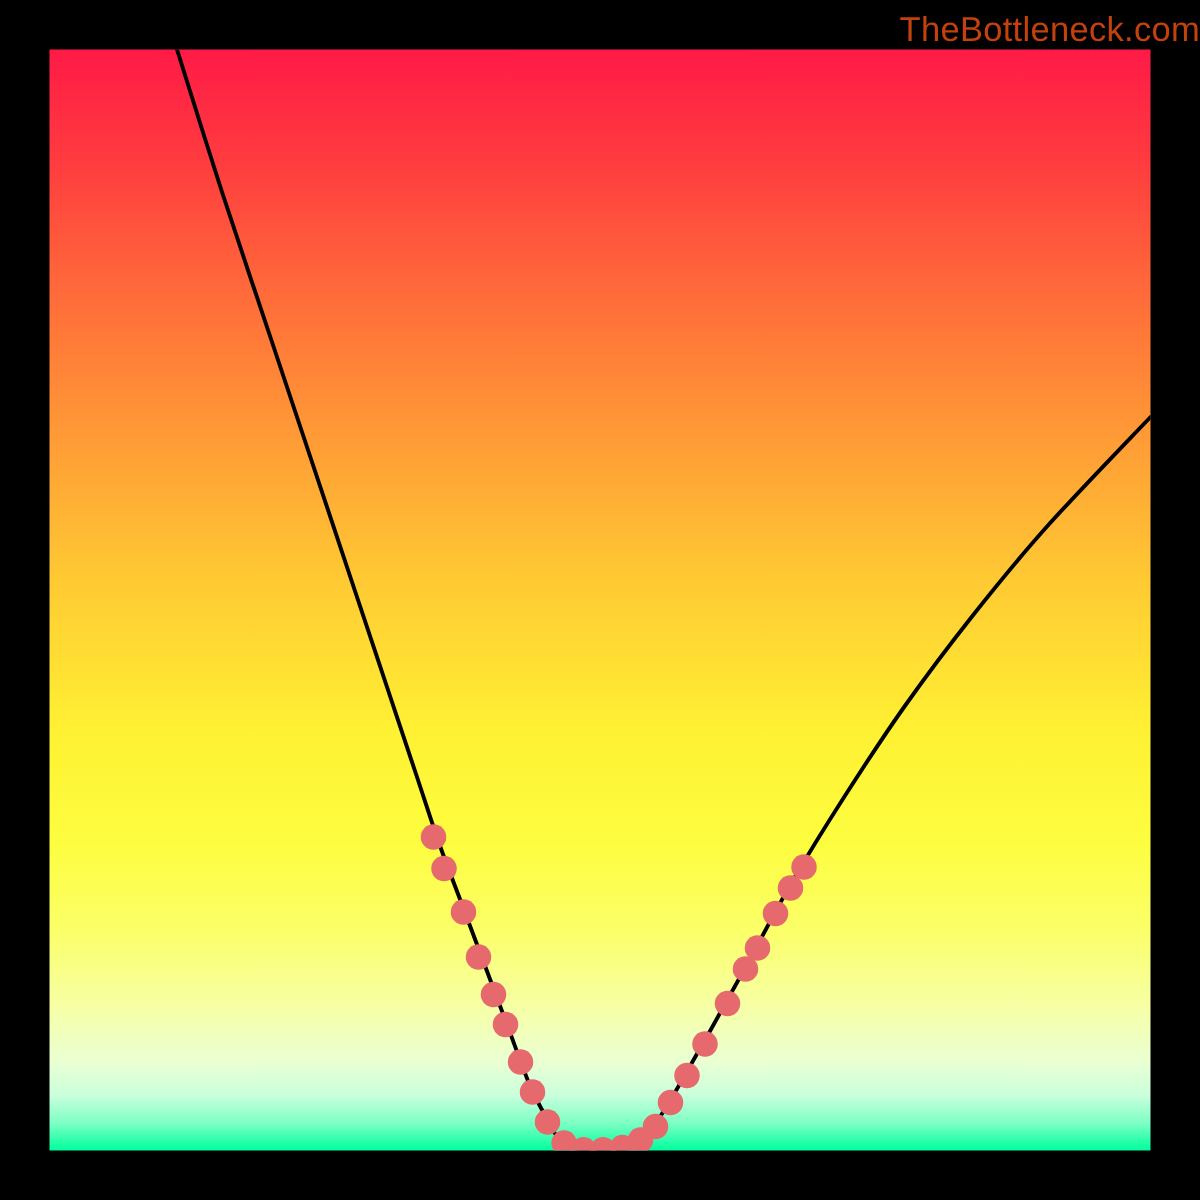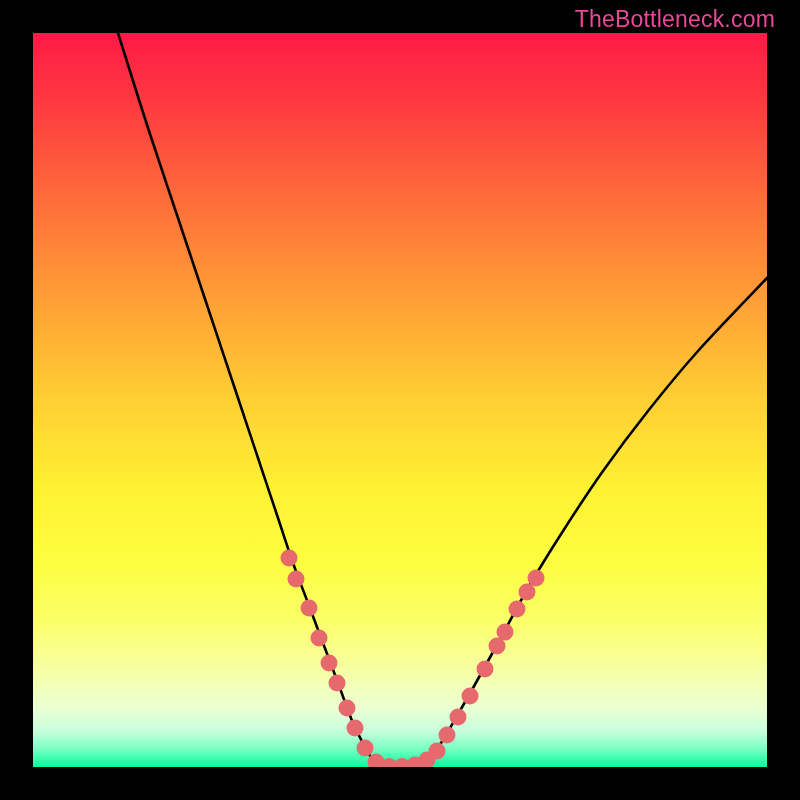--- a/index.html
+++ b/index.html
@@ -37,22 +37,22 @@
       #f6ffa6 87%,
       #eaffd3 92%,
       #c9ffdc 95%,
       #7dffc4 97.5%,
       #00ff9e 100%
     );
   }
   .watermark {
     position: absolute;
     top: 6px;
-    right: 25px;
-    color: #ec4899;
+    right: 0;
+    color: #c2410c;
     font-size: 23px;
     font-weight: 400;
     letter-spacing: 0.2px;
     user-select: none;
   }
   svg {
     position: absolute;
     left: 0;
     top: 0;
   }

